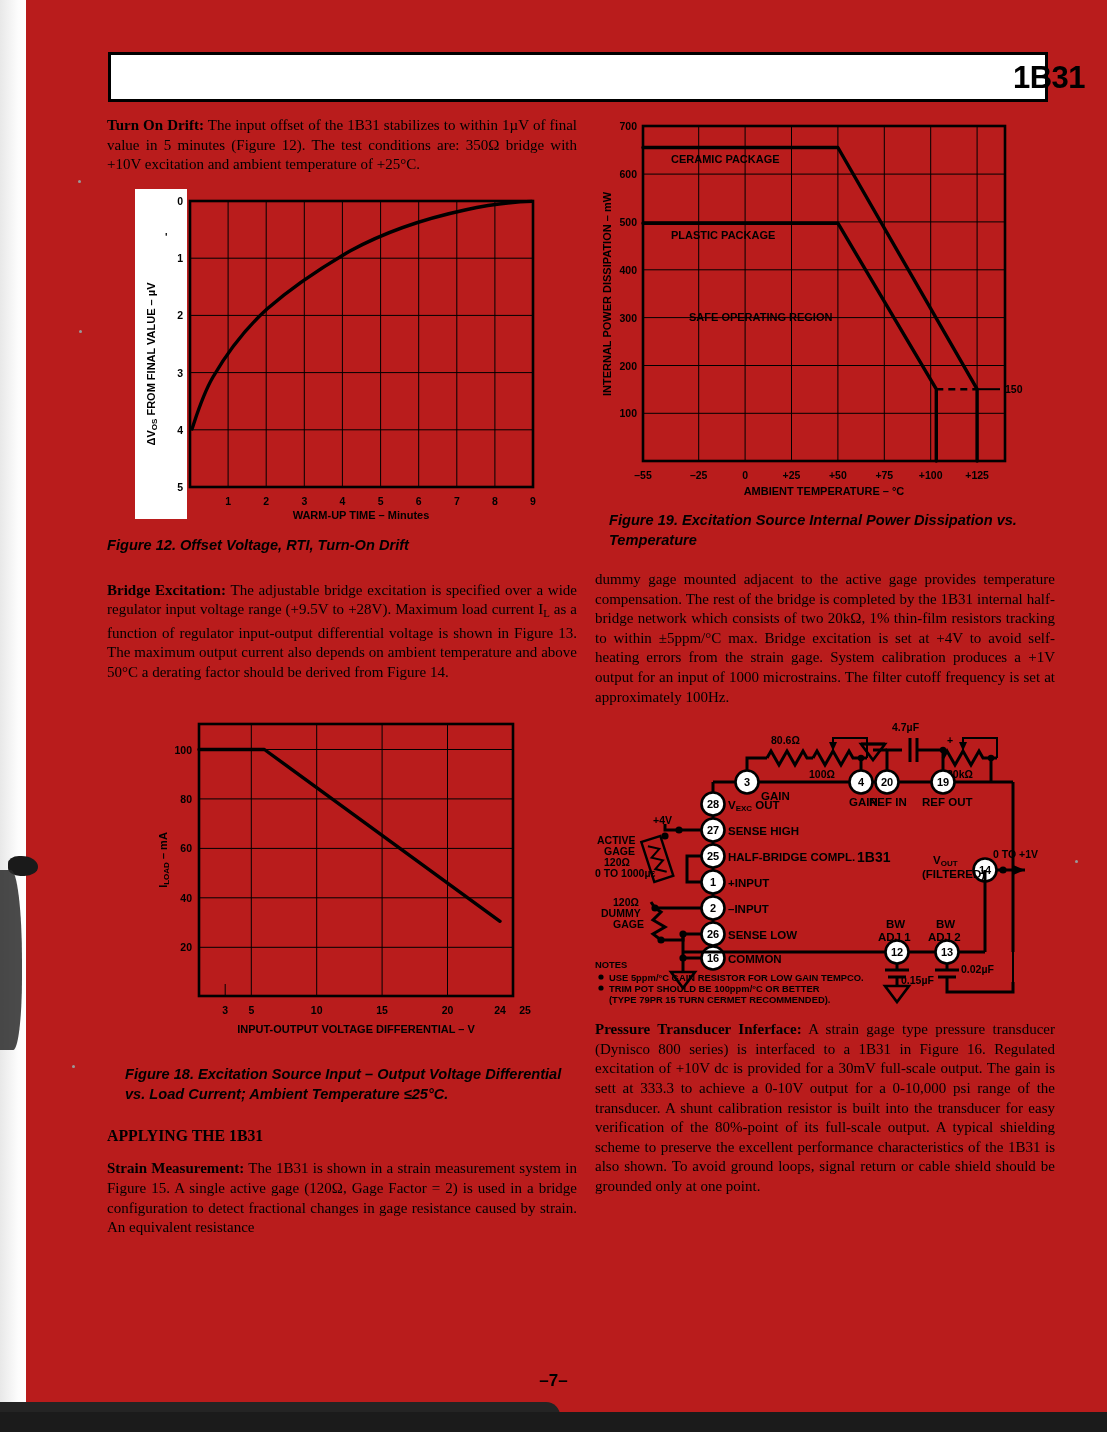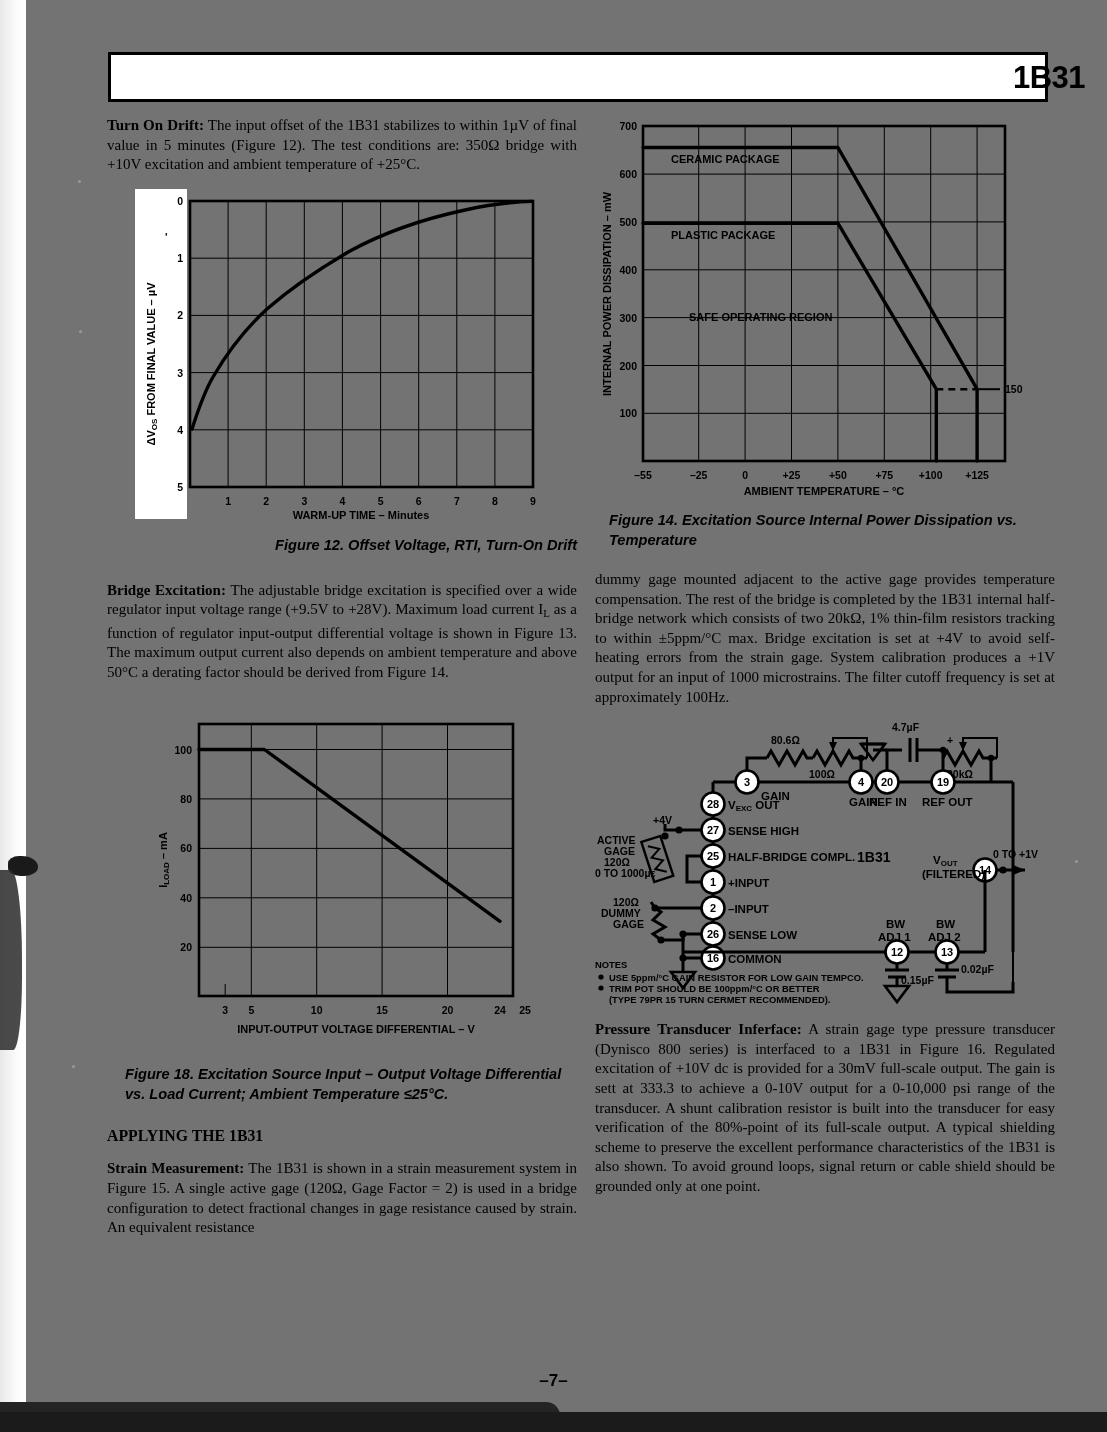--- a/index.html
+++ b/index.html
@@ -1,37 +1,37 @@
 <!DOCTYPE html>
 <html><head>
 <meta charset="utf-8">
 <style>
   html,body{margin:0;padding:0;background:#fff;}
   body{width:1107px;height:1432px;position:relative;
        font-family:"Liberation Serif",serif;color:#000;
        -webkit-font-smoothing:none;}
-  .page{position:absolute;inset:0;background:#737373;overflow:hidden;}
+  .page{position:absolute;inset:0;background:#b91c1c;overflow:hidden;}
 
   
   .hdr-box{position:absolute;left:108px;top:52px;width:940px;height:50px;
            border:3px solid #000;background:#fff;box-sizing:border-box;}
   .hdr-title{position:absolute;right:22px;top:58px;font-family:"Liberation Sans",sans-serif;
              font-weight:bold;font-size:31px;letter-spacing:-.5px;line-height:40px;}
 
   
   .colL{position:absolute;left:107px;top:116px;width:470px;}
   .colR{position:absolute;left:595px;top:116px;width:460px;}
 
   p.body{font-size:15px;line-height:19.6px;margin:0 0 13px 0;text-align:justify;
          font-family:"Liberation Serif",serif;}
   p.body b{font-weight:bold;}
   .sec-head{font-size:15.8px;font-weight:bold;margin:0;line-height:20px;}
   .cap{font-family:"Liberation Sans",sans-serif;font-style:italic;font-weight:bold;
        font-size:14.6px;line-height:20px;margin:0;}
-  .cap-center{text-align:right;}
+  .cap-center{text-align:left;}
   sub{font-size:.72em;vertical-align:-.25em;}
 
   
   .fig{position:relative;}
   svg{display:block;}
   .gl{stroke:#000;stroke-width:1;fill:none;}
   .axisbox{stroke:#000;stroke-width:2.6;fill:none;}
   .curve{stroke:#000;stroke-width:3.4;fill:none;stroke-linejoin:round;stroke-linecap:round;}
   .ttxt{font-family:"Liberation Sans",sans-serif;font-weight:bold;font-size:10.5px;fill:#000;}
   .atxt{font-family:"Liberation Sans",sans-serif;font-weight:bold;font-size:11px;fill:#000;}
@@ -268,21 +268,21 @@
           <text x="335.7" y="361">+100</text>
             <text x="382.1" y="361">+125</text>
         </g>
         <g transform="translate(16,176) rotate(-90)">
           <text class="atxt" x="0" y="0" text-anchor="middle">INTERNAL POWER DISSIPATION – mW</text>
         </g>
         <text class="atxt" x="229" y="377" text-anchor="middle">AMBIENT TEMPERATURE – °C</text>
       </svg>
     </div>
 
-    <p class="cap" style="margin:12px 0 20px 14px">Figure 14.  Excitation Source Internal Power Dissipation vs. Temperature</p>
+    <p class="cap" style="margin:12px 0 20px 14px">Figure 19.  Excitation Source Internal Power Dissipation vs. Temperature</p>
 
     <p class="body">dummy gage mounted adjacent to the active gage provides temperature compensation. The rest of the bridge is completed by the 1B31 internal half-bridge network which consists of two 20kΩ, 1% thin-film resistors tracking to within ±5ppm/°C max. Bridge excitation is set at +4V to avoid self-heating errors from the strain gage. System calibration produces a +1V output for an input of 1000 microstrains. The filter cutoff frequency is set at approximately 100Hz.</p>
 
     <div class="sch" style="margin:6px 0 0 0">
       <svg width="455" height="300" viewBox="0 0 455 300">
 
         <polyline class="w" points="152,62 152,38 172,38"></polyline>
 
         <polyline class="w" points="172,38 176,31 184,45 192,31 200,45 208,31 212,38 218,38"></polyline>
         <text class="clab" x="176" y="24">80.6Ω</text>

